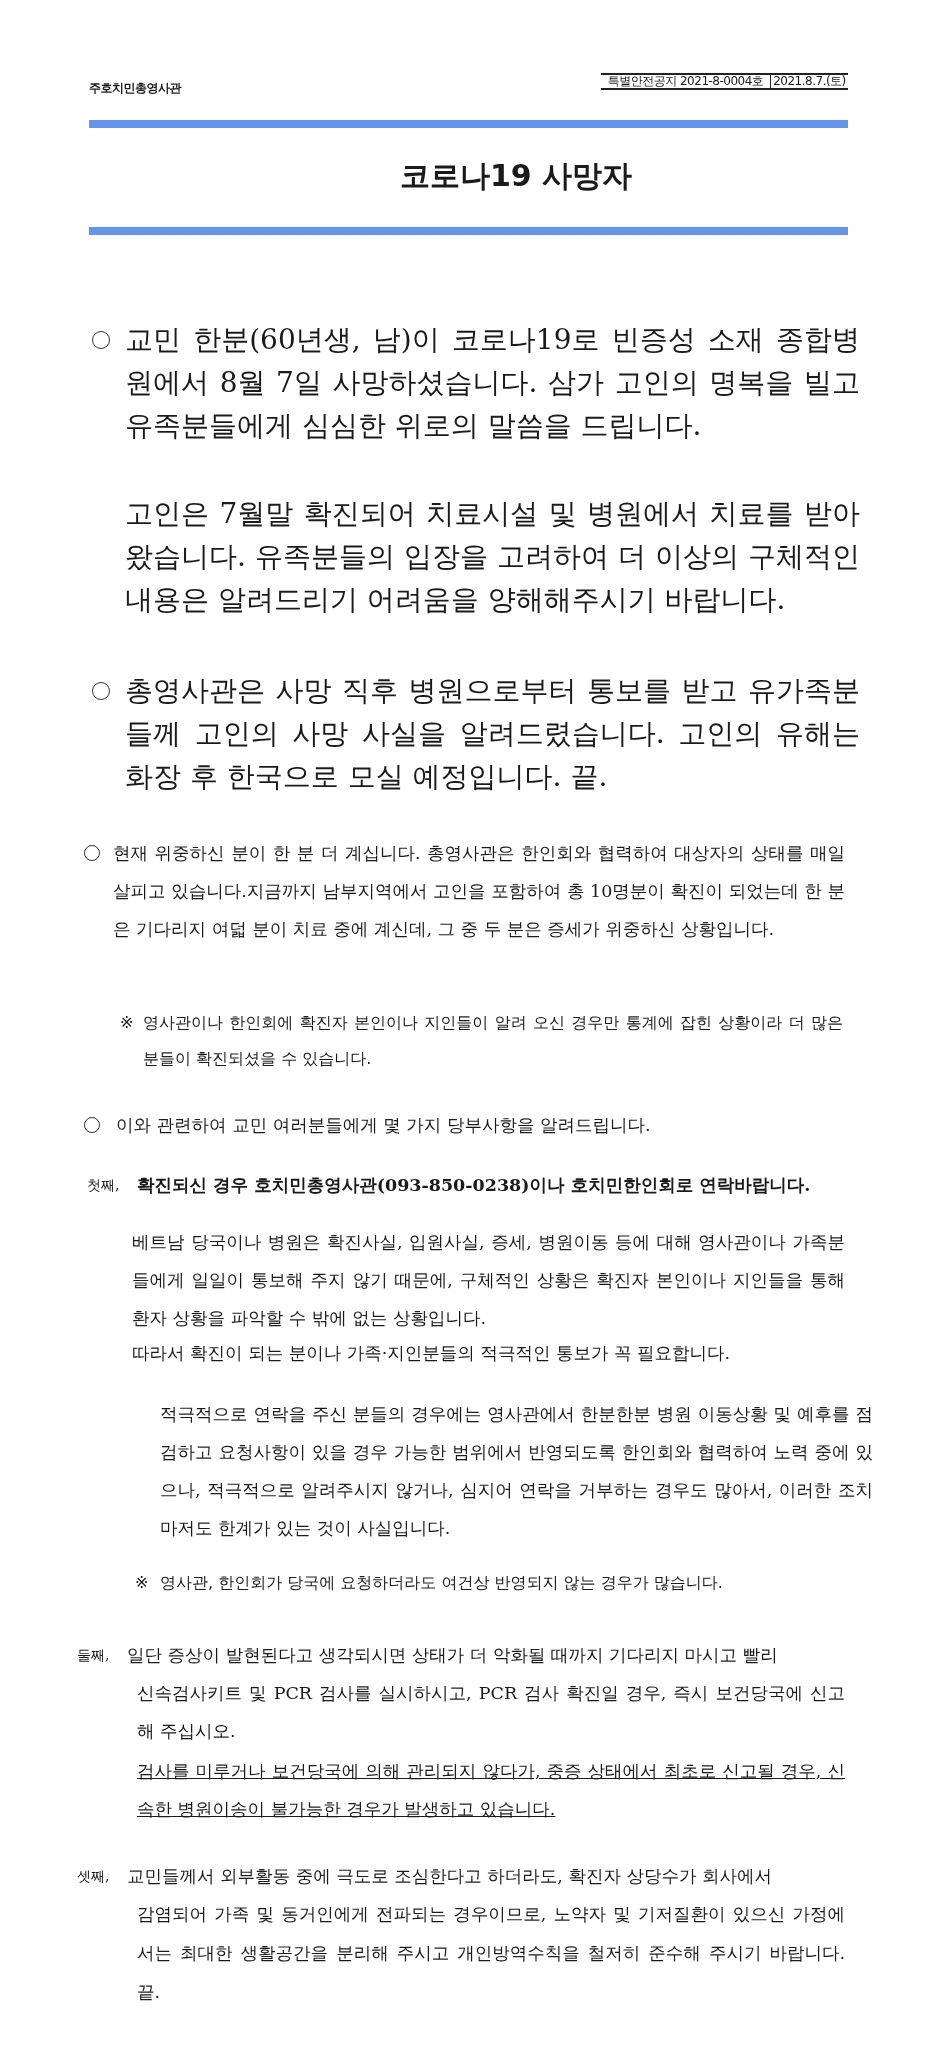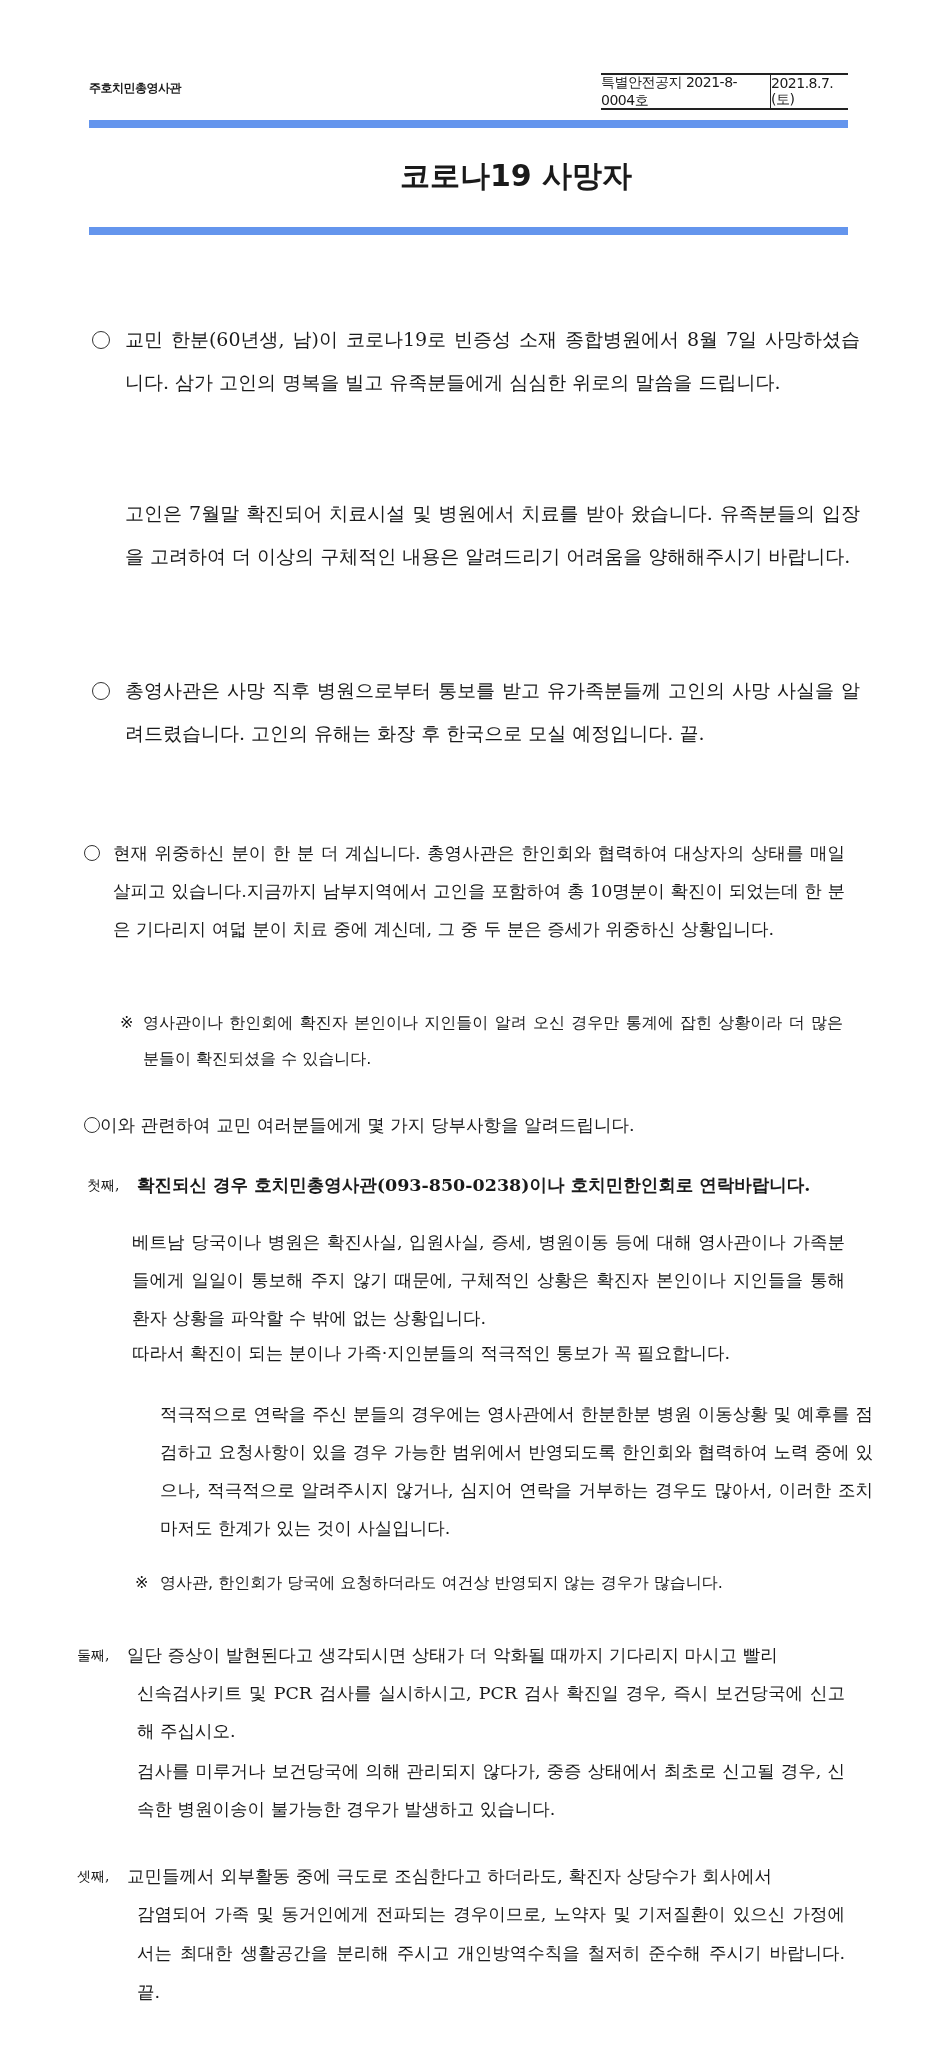--- a/index.html
+++ b/index.html
@@ -2,35 +2,35 @@
 <html><head>
 <meta charset="utf-8">
 <style>
   html, body { margin: 0; padding: 0; background: #ffffff; }
   body { width: 944px; height: 2048px; position: relative; overflow: hidden;
          font-family: "DejaVu Serif", "Liberation Serif", serif; color: #1a1a1a; }
   .abs { position: absolute; }
   .sans { font-family: "DejaVu Sans", "Liberation Sans", sans-serif; }
 
   .org-name { left: 89px; top: 80px; font-size: 12px; font-weight: bold; letter-spacing: -0.5px; }
-  .notice-box { left: 601px; top: 73px; width: 247px; height: 37px;
+  .notice-box { left: 601px; top: 73px; width: 247px; height: 17px;
                 border-top: 2px solid #222; border-bottom: 2px solid #222; box-sizing: border-box;
-                display: flex; font-size: 14px; }
+                display: flex; font-size: 12px; }
   .notice-box .cell { display: flex; align-items: center; justify-content: center; letter-spacing: -0.5px; }
   .notice-box .cell.num { width: 169px; border-right: 1.5px solid #222; }
   .notice-box .cell.date { flex: 1; }
 
   .bar { left: 89px; width: 759px; height: 8px; background: #6495ED; }
   .bar.top { top: 120px; }
   .bar.bottom { top: 227px; }
 
   .title { left: 0; width: 944px; top: 156px; text-align: center; font-size: 30px; font-weight: bold; letter-spacing: 0px; padding-left: 44px; }
 
   .para { width: 735px; text-align: justify; text-align-last: left; }
-  .big { font-size: 19px; line-height: 43px; }
+  .big { font-size: 28px; line-height: 43px; }
   .mid { font-size: 17.5px; line-height: 38px; }
   .small { font-size: 16px; line-height: 36px; }
 
   .bullet-circle { width: 18px; height: 18px; border: 1.5px solid #333; border-radius: 50%; box-sizing: border-box; }
   .label-num { font-size: 14px; line-height: 38px; }
 </style>
 </head>
 <body>
 
 <div class="abs sans org-name">주호치민총영사관</div>
@@ -48,30 +48,30 @@
 
 <div class="abs bullet-circle" style="left:92px; top:682px;"></div>
 <div class="abs para big" style="left:125px; top:669px;">총영사관은 사망 직후 병원으로부터 통보를 받고 유가족분들께 고인의 사망 사실을 알려드렸습니다. 고인의 유해는 화장 후 한국으로 모실 예정입니다. 끝.</div>
 
 <div class="abs bullet-circle" style="left:84px; top:845px; width:16px; height:16px;"></div>
 <div class="abs para mid" style="left:113px; top:834px; width:732px;">현재 위중하신 분이 한 분 더 계십니다. 총영사관은 한인회와 협력하여 대상자의 상태를 매일 살피고 있습니다.지금까지 남부지역에서 고인을 포함하여 총 10명분이 확진이 되었는데 한 분은 기다리지 여덟 분이 치료 중에 계신데, 그 중 두 분은 증세가 위중하신 상황입니다.</div>
 <div class="abs sans small" style="left:120px; top:1005px;">※</div>
 <div class="abs sans para small" style="left:143px; top:1005px; width:700px;">영사관이나 한인회에 확진자 본인이나 지인들이 알려 오신 경우만 통계에 잡힌 상황이라 더 많은 분들이 확진되셨을 수 있습니다.</div>
 
 <div class="abs bullet-circle" style="left:84px; top:1117px; width:16px; height:16px;"></div>
-<div class="abs mid" style="left:100px; top:1106px;">이와 관련하여 교민 여러분들에게 몇 가지 당부사항을 알려드립니다.</div>
+<div class="abs mid" style="left:116px; top:1106px;">이와 관련하여 교민 여러분들에게 몇 가지 당부사항을 알려드립니다.</div>
 
 <div class="abs label-num" style="left:87px; top:1166px;">첫째,</div>
 <div class="abs mid" style="left:137px; top:1166px;font-weight:bold;">확진되신 경우 호치민총영사관(093-850-0238)이나 호치민한인회로 연락바랍니다.</div>
 <div class="abs para mid" style="left:132px; top:1223px; width:713px;">베트남 당국이나 병원은 확진사실, 입원사실, 증세, 병원이동 등에 대해 영사관이나 가족분들에게 일일이 통보해 주지 않기 때문에, 구체적인 상황은 확진자 본인이나 지인들을 통해 환자 상황을 파악할 수 밖에 없는 상황입니다.</div>
 <div class="abs para mid" style="left:132px; top:1334px; width:713px;">따라서 확진이 되는 분이나 가족·지인분들의 적극적인 통보가 꼭 필요합니다.</div>
 <div class="abs para mid" style="left:132px; top:1395px; width:713px;margin-left:28px;">적극적으로 연락을 주신 분들의 경우에는 영사관에서 한분한분 병원 이동상황 및 예후를 점검하고 요청사항이 있을 경우 가능한 범위에서 반영되도록 한인회와 협력하여 노력 중에 있으나, 적극적으로 알려주시지 않거나, 심지어 연락을 거부하는 경우도 많아서, 이러한 조치마저도 한계가 있는 것이 사실입니다.</div>
 <div class="abs sans small" style="left:135px; top:1565px;">※</div>
 <div class="abs sans small" style="left:160px; top:1565px;">영사관, 한인회가 당국에 요청하더라도 여건상 반영되지 않는 경우가 많습니다.</div>
 
 <div class="abs label-num" style="left:77px; top:1636px;">둘째,</div>
 <div class="abs para mid" style="left:127px; top:1636px; width:718px;">일단 증상이 발현된다고 생각되시면 상태가 더 악화될 때까지 기다리지 마시고 빨리</div>
 <div class="abs para mid" style="left:137px; top:1674px; width:708px;">신속검사키트 및 PCR 검사를 실시하시고, PCR 검사 확진일 경우, 즉시 보건당국에 신고해 주십시오.</div>
-<div class="abs para mid" style="left:137px; top:1752px; width:708px;">검사를 미루거나 보건당국에 의해 관리되지 않다가, 중증 상태에서 최초로 신고될 경우, 신속한 병원이송이 불가능한 경우가 발생하고 있습니다.</div>
+<div class="abs para mid" style="left:137px; top:1752px; width:708px;text-decoration:underline;">검사를 미루거나 보건당국에 의해 관리되지 않다가, 중증 상태에서 최초로 신고될 경우, 신속한 병원이송이 불가능한 경우가 발생하고 있습니다.</div>
 
 <div class="abs label-num" style="left:77px; top:1857px;">셋째,</div>
 <div class="abs para mid" style="left:127px; top:1857px; width:718px;">교민들께서 외부활동 중에 극도로 조심한다고 하더라도, 확진자 상당수가 회사에서</div>
 <div class="abs para mid" style="left:137px; top:1895px; width:708px; line-height:39px;">감염되어 가족 및 동거인에게 전파되는 경우이므로, 노약자 및 기저질환이 있으신 가정에서는 최대한 생활공간을 분리해 주시고 개인방역수칙을 철저히 준수해 주시기 바랍니다.  끝.</div>
 
 </body></html>

